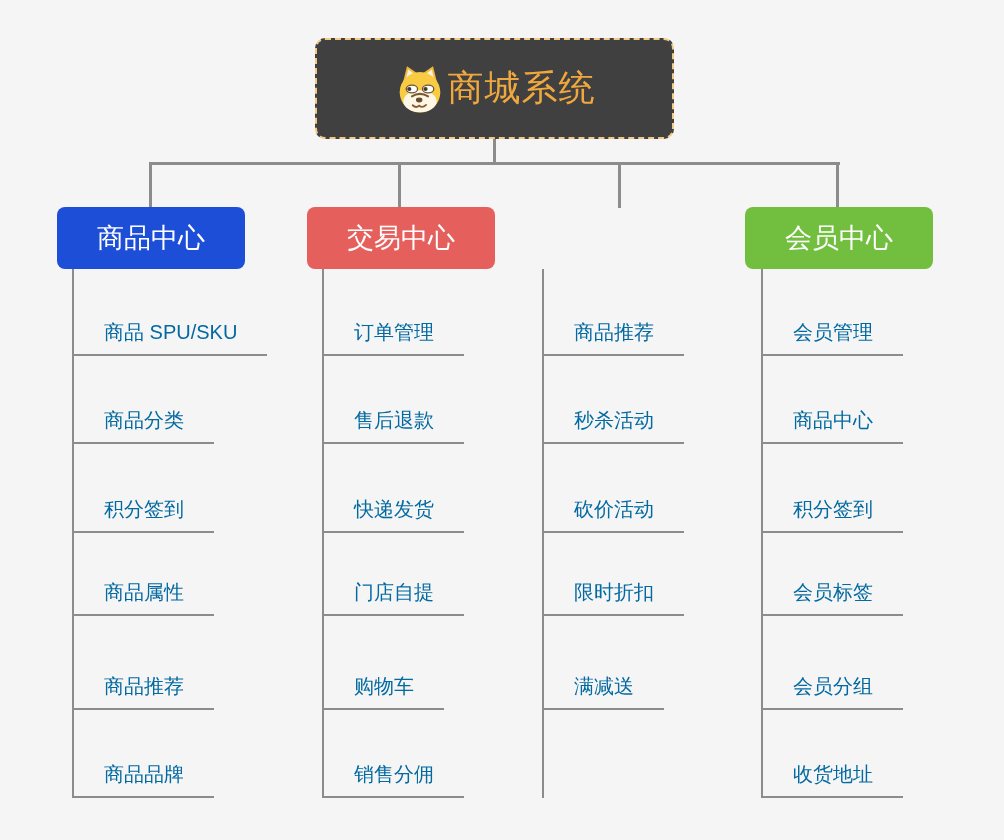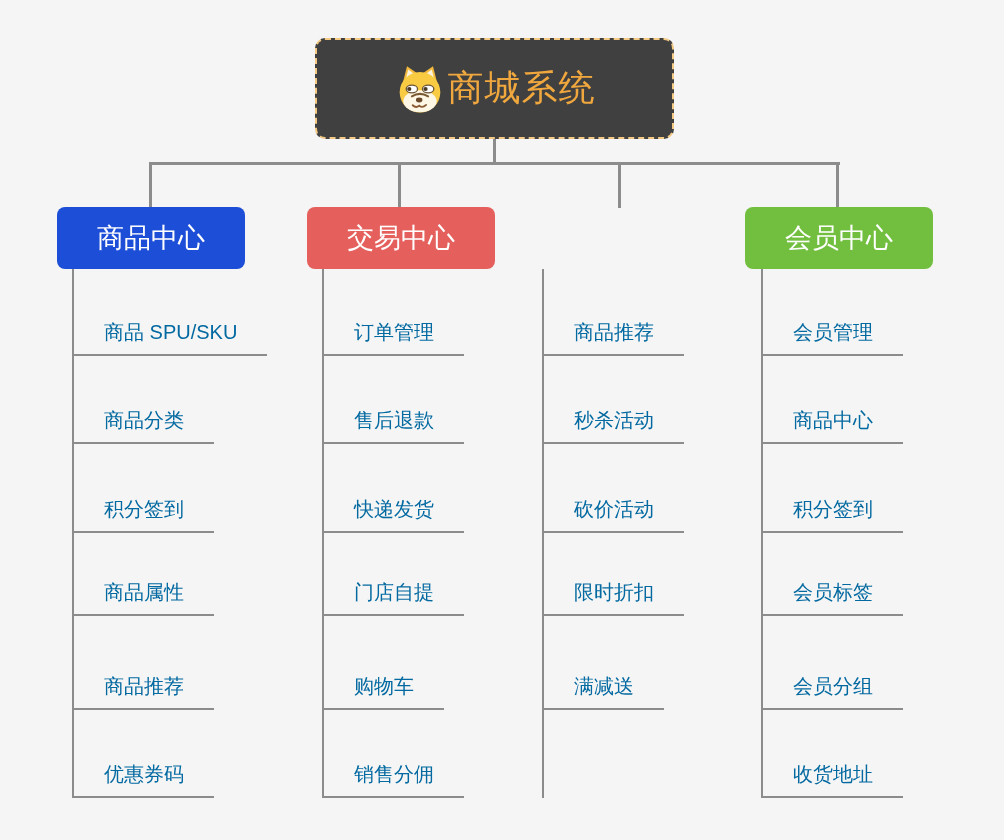--- a/index.html
+++ b/index.html
@@ -93,21 +93,21 @@
   <div class="branch branch-0">商品中心</div>
   <div class="branch branch-1">交易中心</div>
   <div class="branch branch-3">会员中心</div>
 
   <div class="col col-0">
     <div class="leaf">商品 SPU/SKU</div>
     <div class="leaf">商品分类</div>
     <div class="leaf">积分签到</div>
     <div class="leaf">商品属性</div>
     <div class="leaf">商品推荐</div>
-    <div class="leaf">优惠券码</div>
+    <div class="leaf">商品品牌</div>
   </div>
 
   <div class="col col-1">
     <div class="leaf">订单管理</div>
     <div class="leaf">售后退款</div>
     <div class="leaf">快递发货</div>
     <div class="leaf">门店自提</div>
     <div class="leaf">购物车</div>
     <div class="leaf">销售分佣</div>
   </div>

